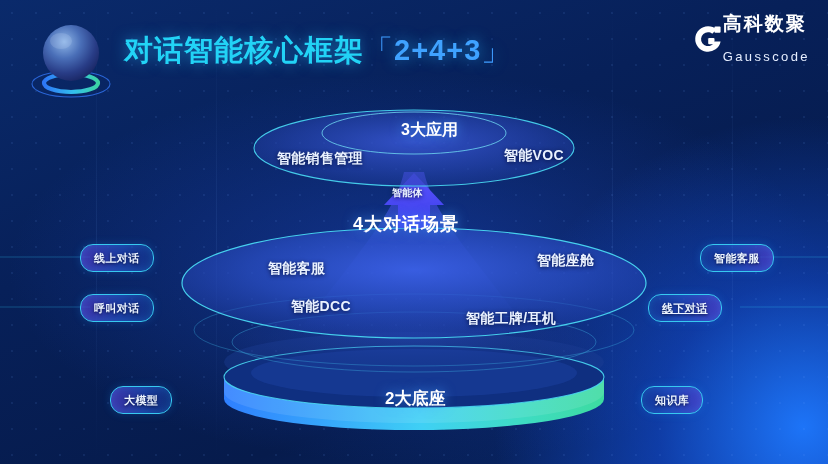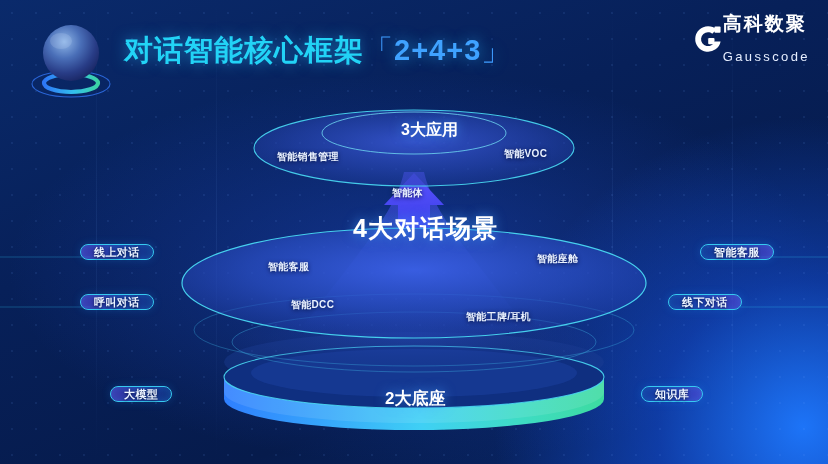--- a/index.html
+++ b/index.html
@@ -45,50 +45,50 @@
   #brand-mark { width:30px; height:30px; position:relative; }
   #brand-text { display:flex; flex-direction:column; line-height:1; }
   #brand-cn { font-size:19px; font-weight:bold; color:#ffffff; letter-spacing:2px; }
   #brand-en { font-size:13px; color:#e6eeff; letter-spacing:2.4px; margin-top:17px; font-family:"Liberation Sans",sans-serif; }
 
   
   #diagram { position:absolute; left:0; top:0; width:828px; height:464px; }
 
   .lbl {
     position:absolute; color:#eaf2ff; white-space:nowrap;
-    font-size:10px; font-weight:bold; letter-spacing:.3px;
+    font-size:14px; font-weight:bold; letter-spacing:.3px;
     text-shadow:0 1px 4px rgba(0,10,50,0.85);
   }
   .ring-title {
     position:absolute; white-space:nowrap; color:#ffffff;
     font-weight:bold; text-shadow:0 0 12px rgba(70,160,255,0.75);
   }
   #t-apps   { font-size:16px; left:401px; top:120px; }
-  #t-scene  { font-size:25px; left:353px; top:212px; letter-spacing:1px; }
+  #t-scene  { font-size:18px; left:353px; top:212px; letter-spacing:1px; }
   #t-base   { font-size:17px; left:385px; top:387px; }
 
   
   .chip {
-    position:absolute; height:16px; padding:0 13px;
+    position:absolute; height:28px; padding:0 13px;
     display:flex; align-items:center; justify-content:center;
     border-radius:13px; font-size:11px; font-weight:bold; color:#ecf4ff;
     letter-spacing:.4px; white-space:nowrap;
     border:1px solid #37c9f0;
     background:linear-gradient(90deg, rgba(80,60,200,0.75) 0%, rgba(36,70,185,0.70) 55%, rgba(20,55,150,0.55) 100%);
     box-shadow:0 0 10px rgba(40,170,255,0.28) inset, 0 0 8px rgba(30,150,255,0.22);
     text-shadow:0 1px 3px rgba(0,10,40,0.8);
   }
   .chip-r {
     background:linear-gradient(270deg, rgba(80,60,200,0.75) 0%, rgba(36,70,185,0.70) 55%, rgba(20,55,150,0.55) 100%);
   }
   #chip-online  { left:80px; top:244px; }
   #chip-call    { left:80px; top:294px; }
   #chip-model   { left:110px; top:386px; }
   #chip-car     { left:700px; top:244px; }
-  #chip-offline { left:668px; top:294px; }
+  #chip-offline { left:648px; top:294px;text-decoration:underline; }
   #chip-kb      { left:641px; top:386px; }
 </style>
 </head>
 <body>
 
 <div id="stage">
 
   <div id="dotgrid"></div>
   <div class="vline" style="left:96px"></div>
   <div class="vline" style="left:216px"></div>

